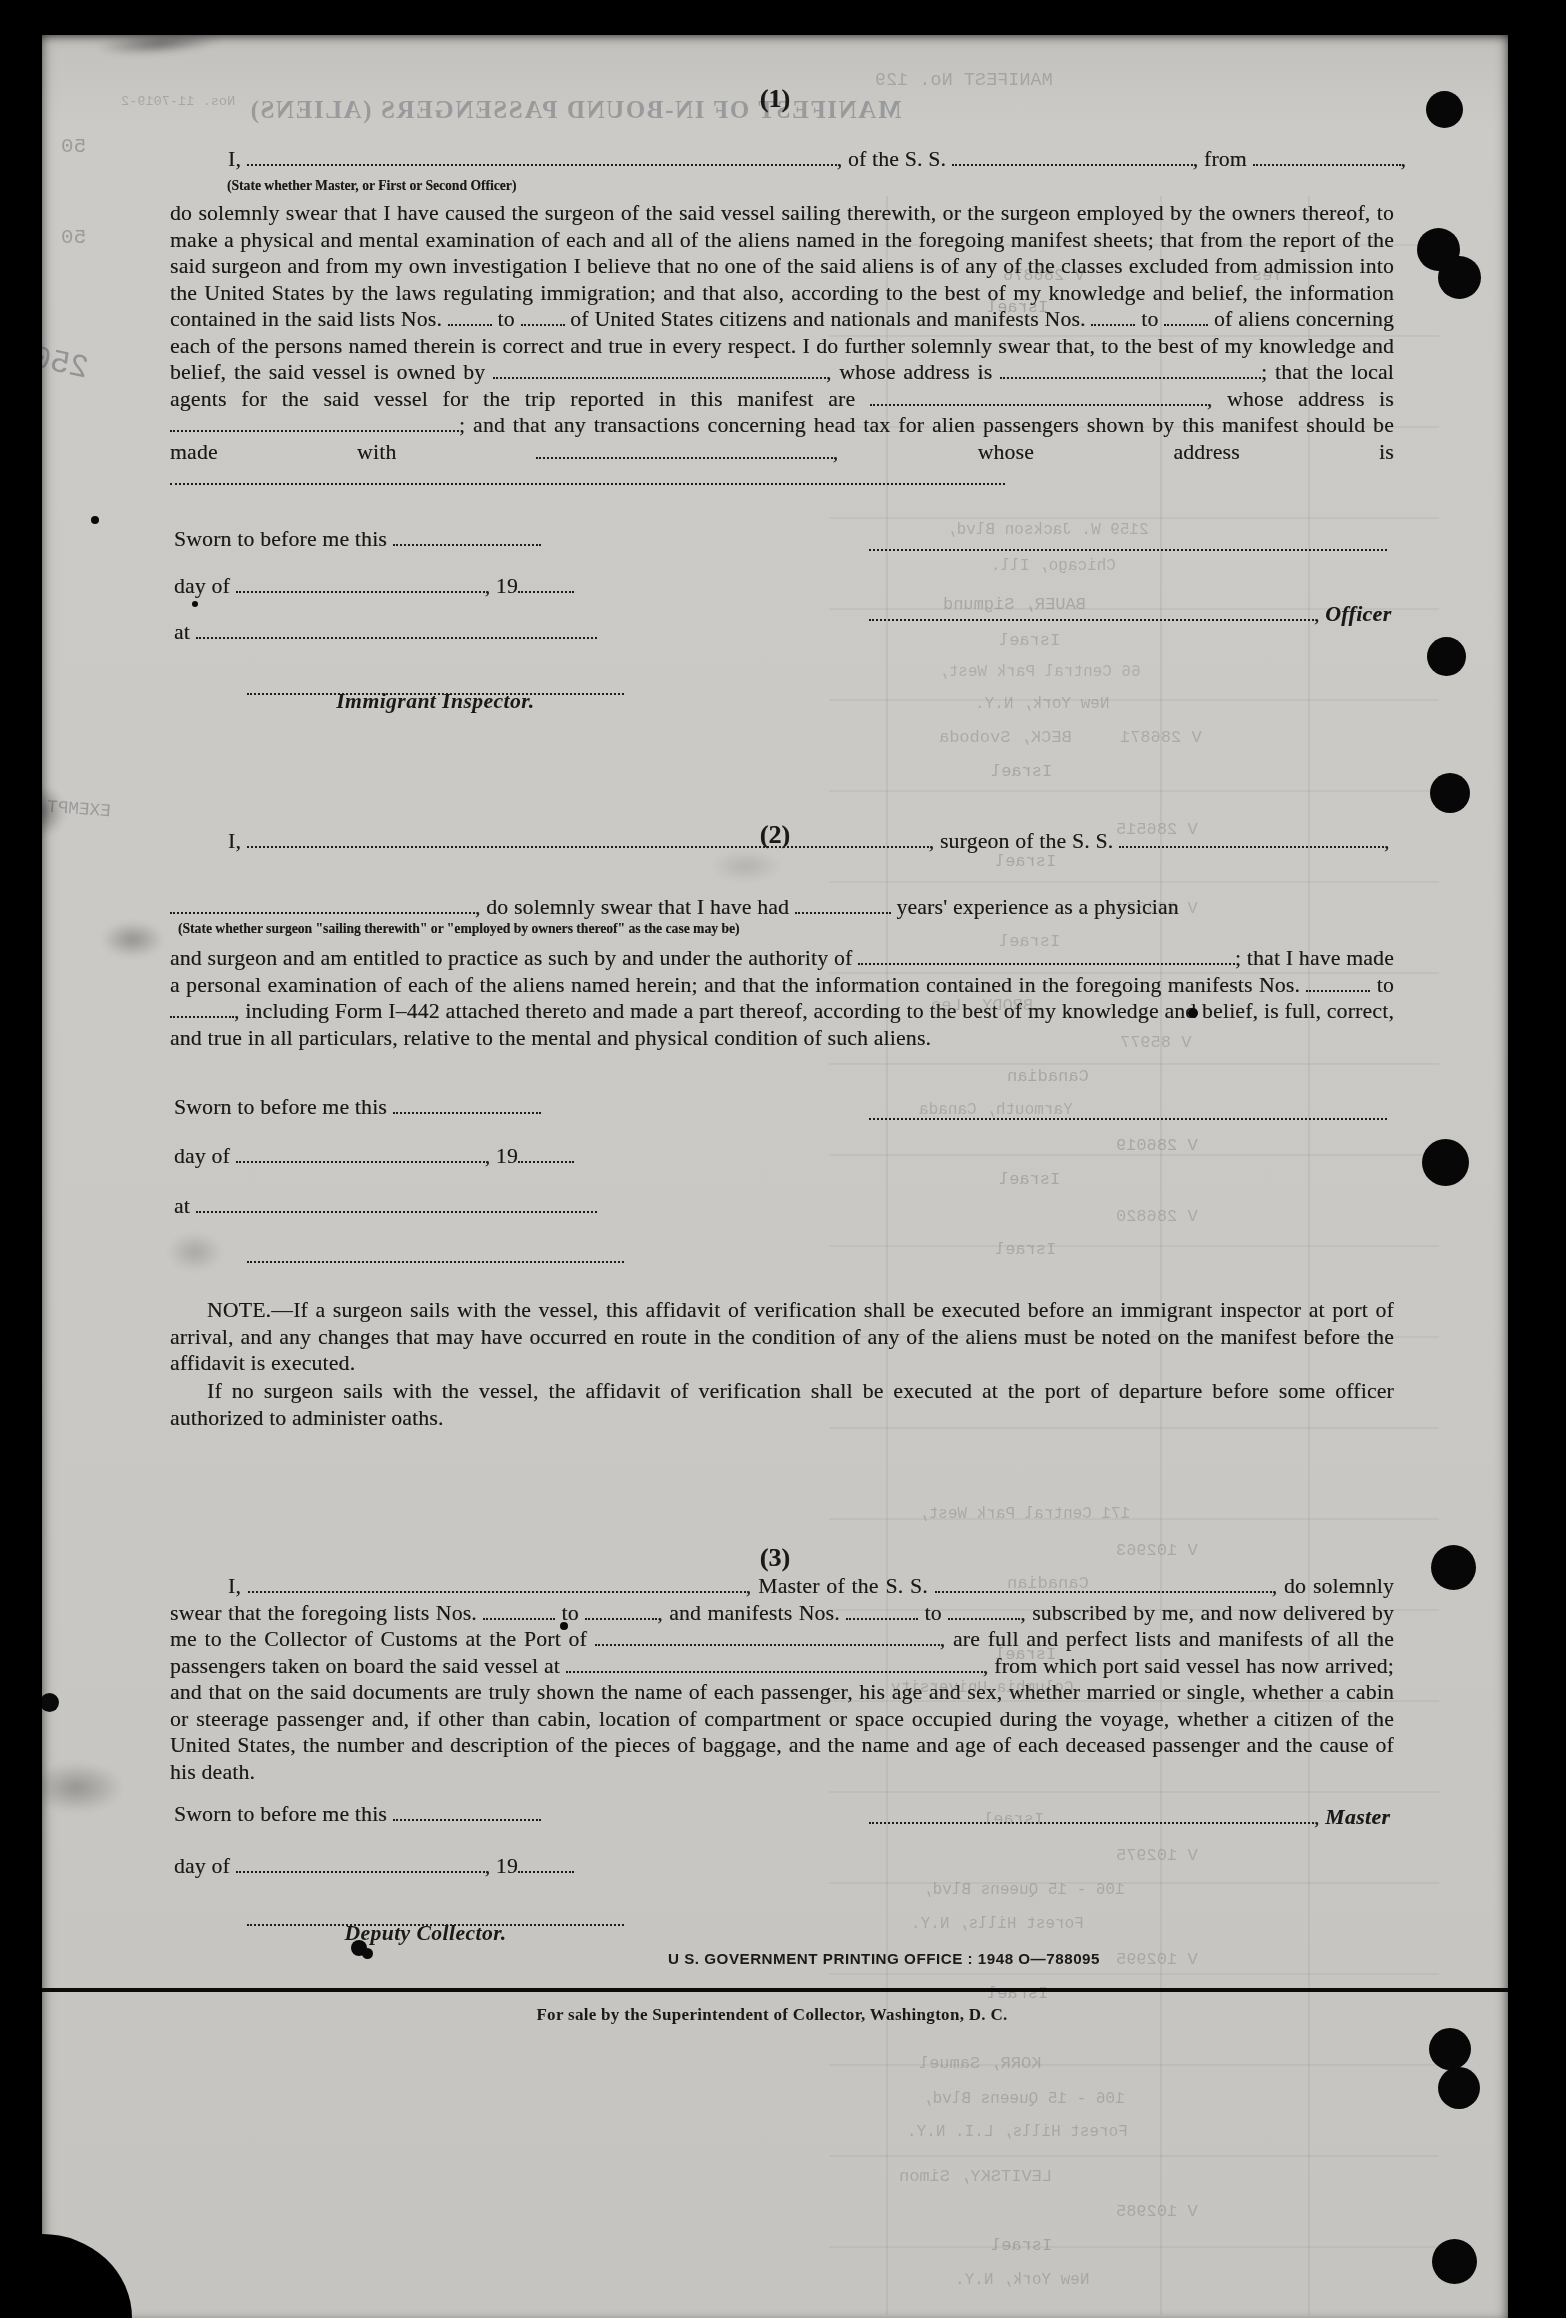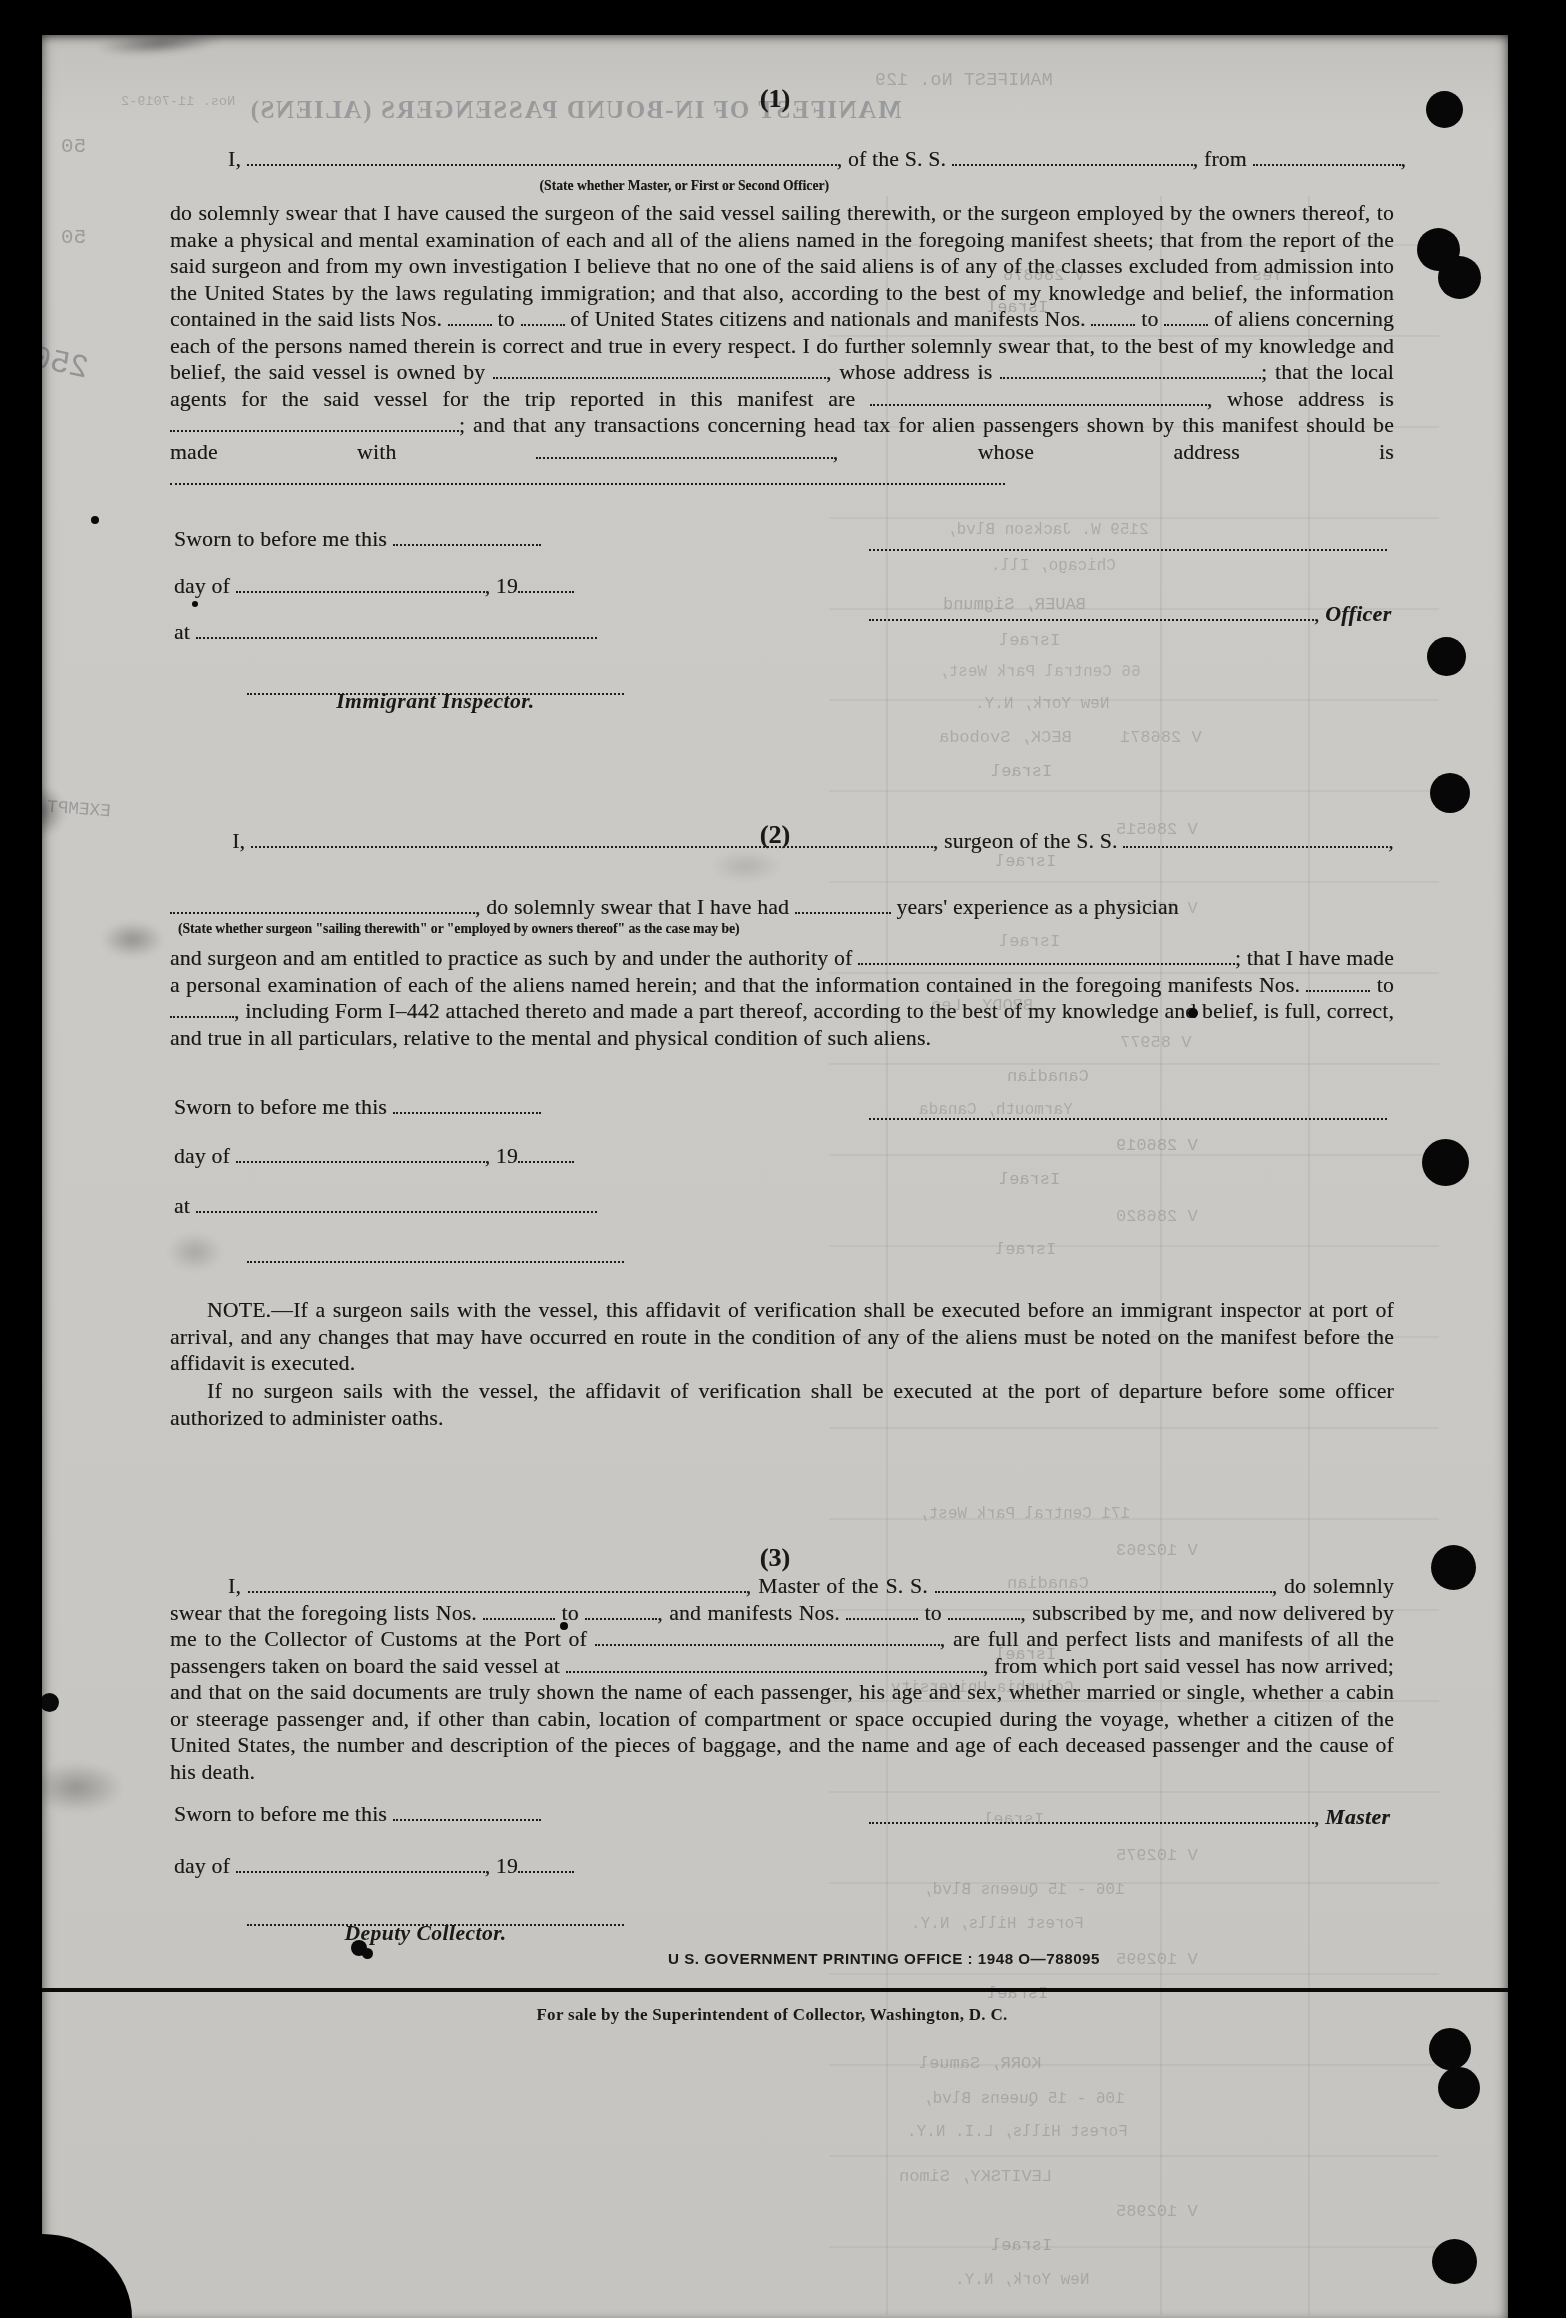--- a/index.html
+++ b/index.html
@@ -9,24 +9,24 @@
          background:linear-gradient(180deg,#c2c1bd 0%,#cbcac6 4%,#c9c8c4 55%,#c5c4c0 100%);
          overflow:hidden;
          box-shadow:inset 0 5.6px 11.2px -5.6px rgba(0,0,0,.75),
                     inset 7.2px 0 13px -7.2px rgba(0,0,0,.5),
                     inset -7.2px 0 13px -7.2px rgba(0,0,0,.55);}
   .abs{position:absolute;z-index:2;}
   .line{white-space:nowrap;font-size:21.7px;letter-spacing:0.2px;
         text-shadow:0.3px 0.3px 0.5px rgba(25,25,25,.45);}
   .para{font-size:21.7px;line-height:26.5px;text-align:justify;letter-spacing:0.2px;
         text-shadow:0.3px 0.3px 0.5px rgba(25,25,25,.45);}
-  .ind{text-indent:58px;text-align:center;}
+  .ind{text-indent:58px;}
   .sec-num{font-size:26px;font-weight:bold;text-align:center;
            text-shadow:0.3px 0.3px 0.5px rgba(25,25,25,.5);}
-  .caption{font-size:13.6px;font-weight:bold;line-height:17px;text-align:right;
+  .caption{font-size:13.6px;font-weight:bold;line-height:17px;text-align:left;
            text-shadow:0.2px 0.2px 0.3px rgba(25,25,25,.4);}
   .ital{font-style:italic;font-weight:bold;font-size:21.7px;letter-spacing:0.4px;}
   .bl{display:inline-block;height:9.6px;border-bottom:2.4px dotted #1c1c1c;}
   .gpo{font-family:"Liberation Sans",sans-serif;font-weight:bold;font-size:15.2px;
        letter-spacing:0.5px;white-space:nowrap;}
   .sale{font-size:17px;font-weight:bold;text-align:center;letter-spacing:0.3px;}
   .rule{position:absolute;height:4px;background:#0b0b0b;z-index:2;}
   .bt{position:absolute;font-family:"Liberation Mono",monospace;color:#2e3240;
       transform:scaleX(-1);white-space:nowrap;z-index:1;}
   .bt.serifbt{font-family:"Liberation Serif",serif;font-weight:bold;letter-spacing:1.6px;}

